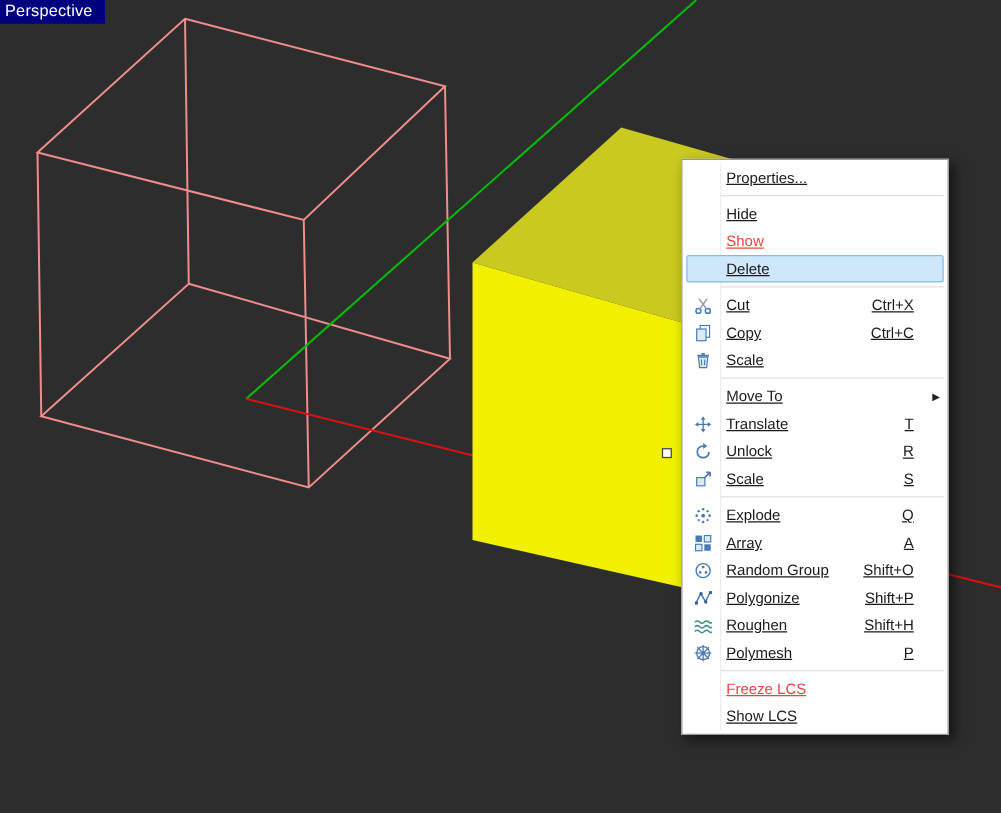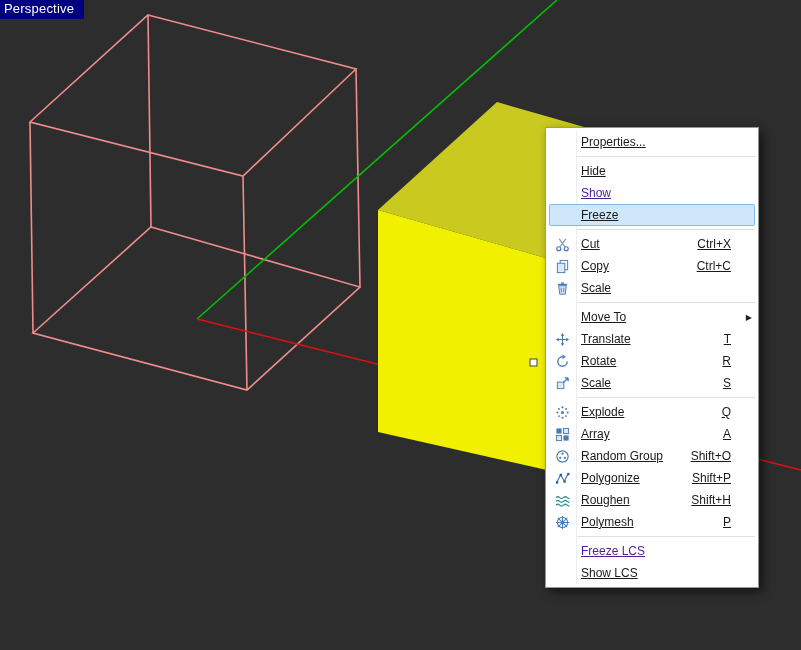--- a/index.html
+++ b/index.html
@@ -44,21 +44,21 @@
   }
   .menu-item {
     position: relative;
     display: flex;
     align-items: center;
     height: 22px;
     cursor: default;
     white-space: nowrap;
     text-decoration: underline;
   }
-  .menu-item.disabled { color: #4c1d95; }
+  .menu-item.disabled { color: #ef4444; }
   .menu-item.highlighted {
     background: #cfe7fb;
     border: 1px solid #84bce0;
     border-radius: 2px;
     margin: 0 2px;
     height: 20px;
   }
   .menu-item.highlighted .mi-icon { width: 27px; flex-basis: 27px; }
   .mi-icon {
     flex: 0 0 30px;
@@ -114,21 +114,21 @@
         <div class="menu-item">
           <span class="mi-icon"></span>
           <span class="mi-label">Hide</span>
         </div>
         <div class="menu-item disabled">
           <span class="mi-icon"></span>
           <span class="mi-label">Show</span>
         </div>
         <div class="menu-item highlighted">
           <span class="mi-icon"></span>
-          <span class="mi-label">Freeze</span>
+          <span class="mi-label">Delete</span>
         </div>
         <div class="menu-sep"></div>
         <div class="menu-item">
           <span class="mi-icon">
             <svg viewBox="0 0 16 16">
               <circle cx="4" cy="12.5" r="2.1" fill="none" stroke="#4a7ab5" stroke-width="1.3"></circle>
               <circle cx="12" cy="12.5" r="2.1" fill="none" stroke="#4a7ab5" stroke-width="1.3"></circle>
               <path d="M5 11 L11.5 2 M11 11 L4.5 2" stroke="#8a9bb0" stroke-width="1.3" fill="none"></path>
             </svg>
           </span>
@@ -172,21 +172,21 @@
           <span class="mi-label">Translate</span>
           <span class="mi-shortcut">T</span>
         </div>
         <div class="menu-item">
           <span class="mi-icon">
             <svg viewBox="0 0 16 16">
               <path d="M13 8 A5 5 0 1 1 8 3" fill="none" stroke="#4a7ab5" stroke-width="1.5"></path>
               <path d="M8 0.5 L11.5 3 L8 5.5 Z" fill="#4a7ab5"></path>
             </svg>
           </span>
-          <span class="mi-label">Rotate</span>
+          <span class="mi-label">Unlock</span>
           <span class="mi-shortcut">R</span>
         </div>
         <div class="menu-item">
           <span class="mi-icon">
             <svg viewBox="0 0 16 16">
               <rect x="2.5" y="6.5" width="7" height="7" fill="#dce9f7" stroke="#4a7ab5"></rect>
               <path d="M9 7 L14 2 M14 2 L10.5 2 M14 2 L14 5.5" stroke="#4a7ab5" stroke-width="1.4" fill="none"></path>
             </svg>
           </span>
           <span class="mi-label">Scale</span>

